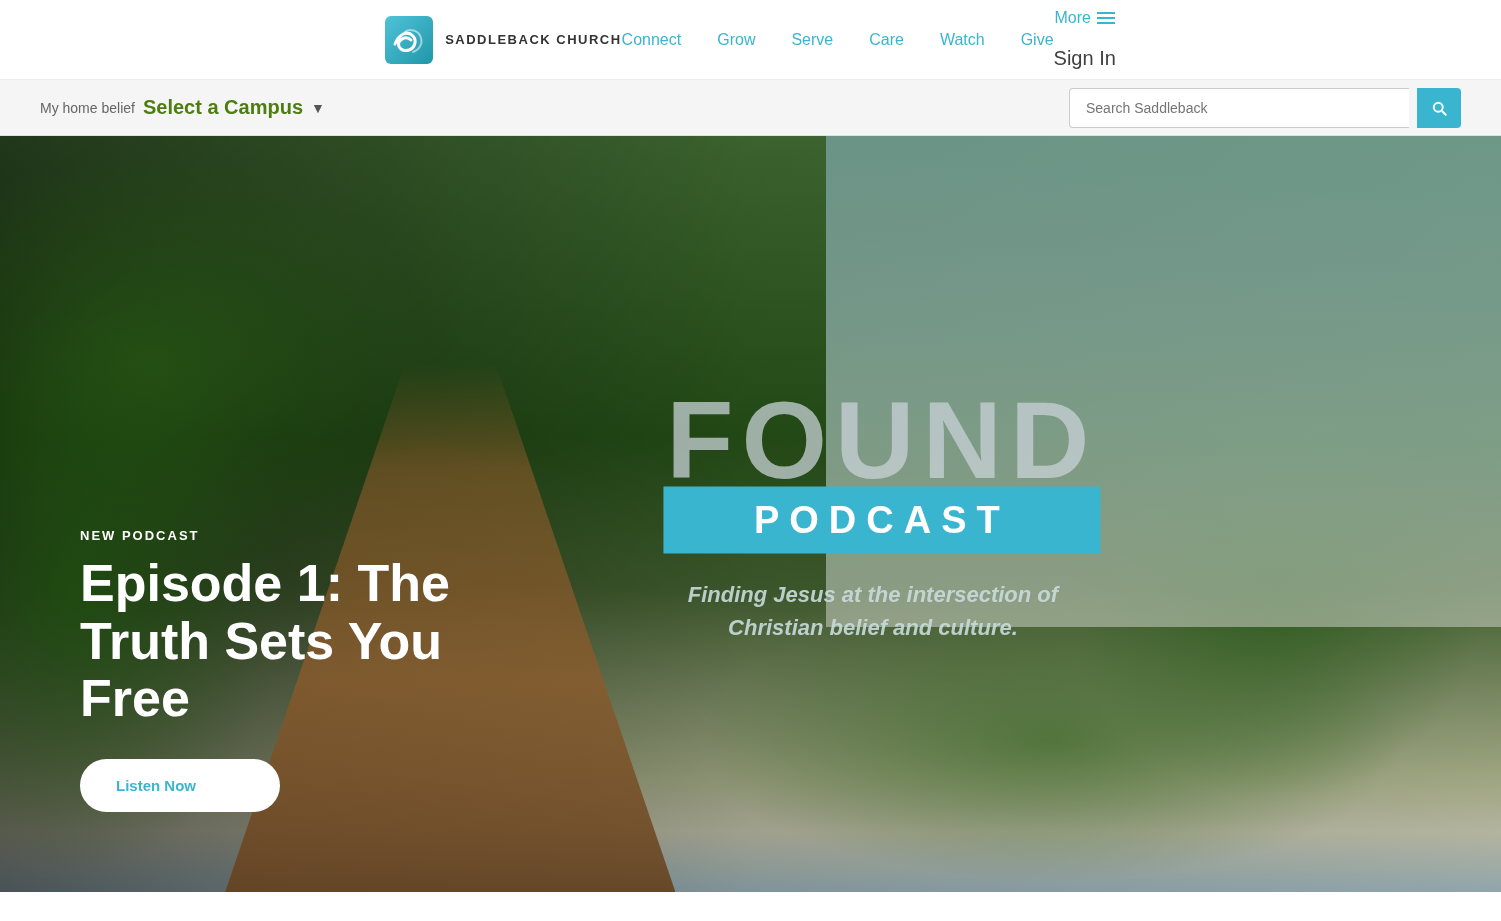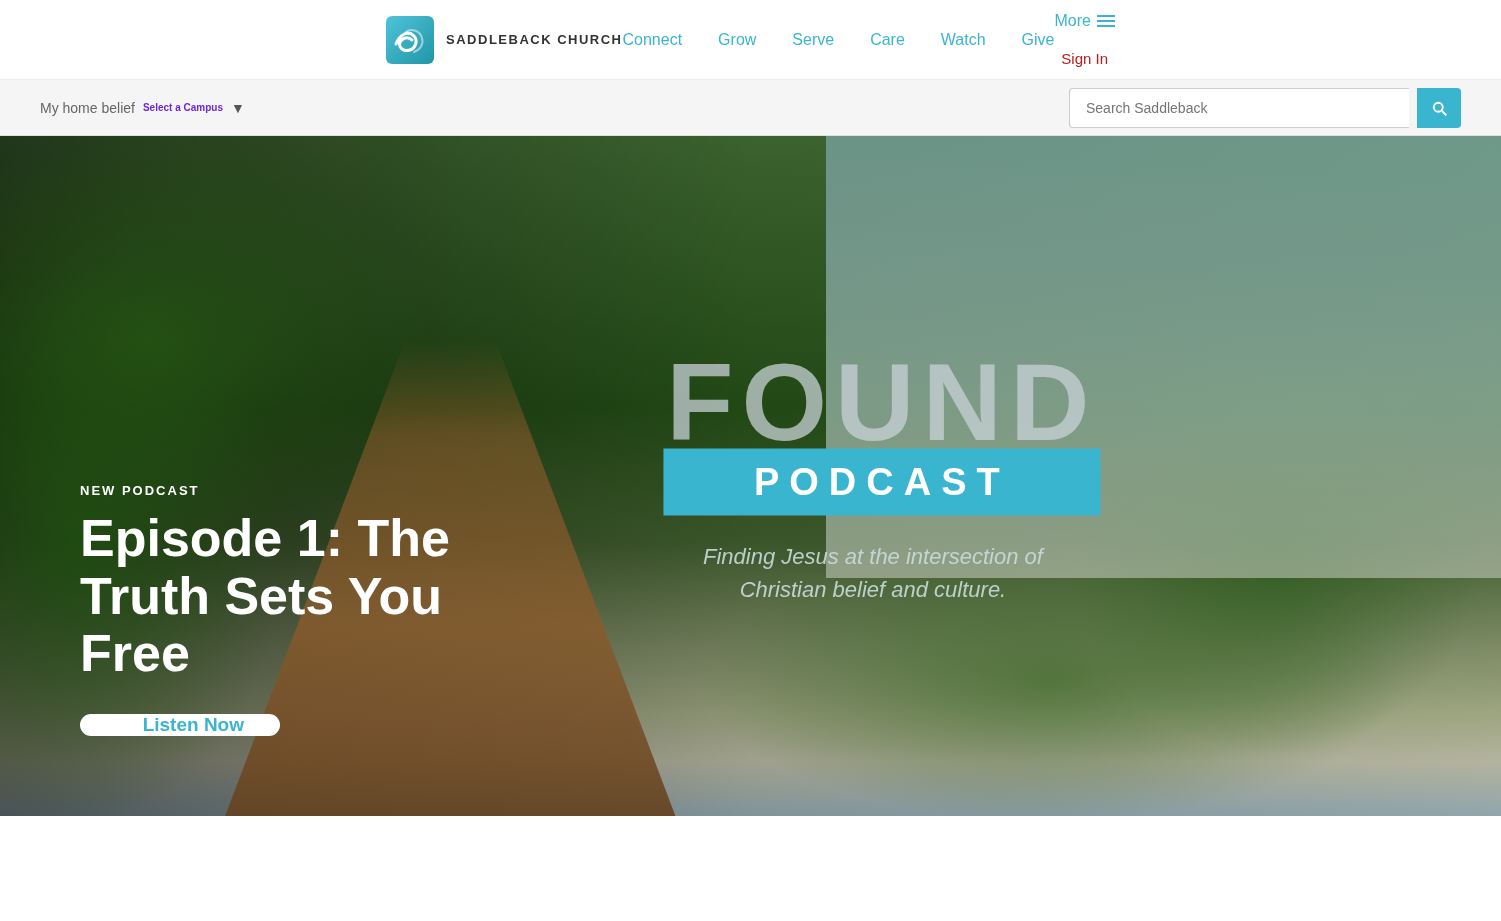--- a/index.html
+++ b/index.html
@@ -64,22 +64,22 @@
       gap: 3px;
       cursor: pointer;
     }
     .hamburger-icon span {
       display: block;
       width: 18px;
       height: 2px;
       background: #3ab5d0;
     }
     .sign-in-link {
-      font-size: 15px;
-      color: #b91c1c;
+      font-size: 20px;
+      color: #404040;
       text-decoration: none;
       cursor: pointer;
     }
 
     
     .campus-bar {
       display: flex;
       align-items: center;
       justify-content: space-between;
       background: #f5f5f5;
@@ -91,23 +91,23 @@
       display: flex;
       align-items: center;
       gap: 8px;
       cursor: pointer;
     }
     .campus-label {
       font-size: 14px;
       color: #666;
     }
     .campus-select-text {
-      font-size: 10px;
+      font-size: 20px;
       font-weight: 700;
-      color: #6d28d9;
+      color: #4d7c0f;
     }
     .chevron-down-icon {
       color: #555;
       font-size: 14px;
     }
     .search-area {
       display: flex;
       align-items: center;
       gap: 8px;
     }
@@ -137,21 +137,21 @@
     .search-button svg {
       width: 18px;
       height: 18px;
       fill: #fff;
     }
 
     
     .hero {
       position: relative;
       width: 100%;
-      height: 680px;
+      height: 756px;
       overflow: hidden;
       background: #7f1d1d;
     }
     .hero-bg {
       position: absolute;
       inset: 0;
       background: 
         
         linear-gradient(to right, rgba(0,0,0,0.55) 0%, rgba(0,0,0,0.2) 50%, rgba(0,0,0,0.1) 100%),
         
@@ -223,28 +223,28 @@
       font-weight: 900;
       color: #fff;
       line-height: 1.1;
       max-width: 420px;
       margin-bottom: 32px;
     }
     .hero-listen-btn {
       display: inline-block;
       background: #fff;
       color: #3ab5d0;
-      font-size: 19px;
+      font-size: 15px;
       font-weight: 700;
-      padding: 0 36px;
+      padding: 18px 36px;
       border-radius: 30px;
       border: none;
       cursor: pointer;
       max-width: 200px;
-      text-align: right;
+      text-align: left;
     }
 
     
     .hero-center-overlay {
       position: absolute;
       top: 50%;
       left: 50%;
       transform: translate(-20%, -50%);
       text-align: center;
     }
@@ -269,21 +269,21 @@
       letter-spacing: 10px;
       text-transform: uppercase;
     }
     .hero-tagline {
       font-size: 22px;
       font-style: italic;
       color: rgba(200,220,220,0.9);
       line-height: 1.5;
       max-width: 420px;
       text-align: center;
-      font-weight: 400;
+      font-weight: 700;
     }
   </style>
 </head>
 <body>
 
 <header class="header">
   <a class="logo-area" href="#">
 
     <svg class="logo-icon" viewBox="0 0 48 48" xmlns="http://www.w3.org/2000/svg">
       <defs>

